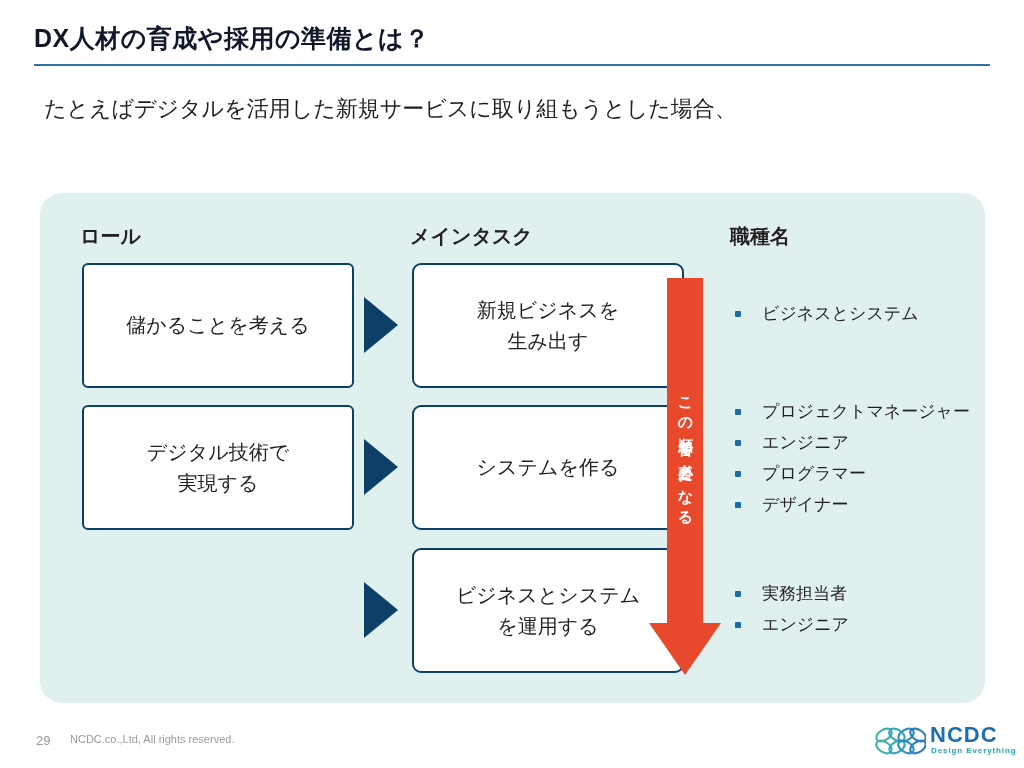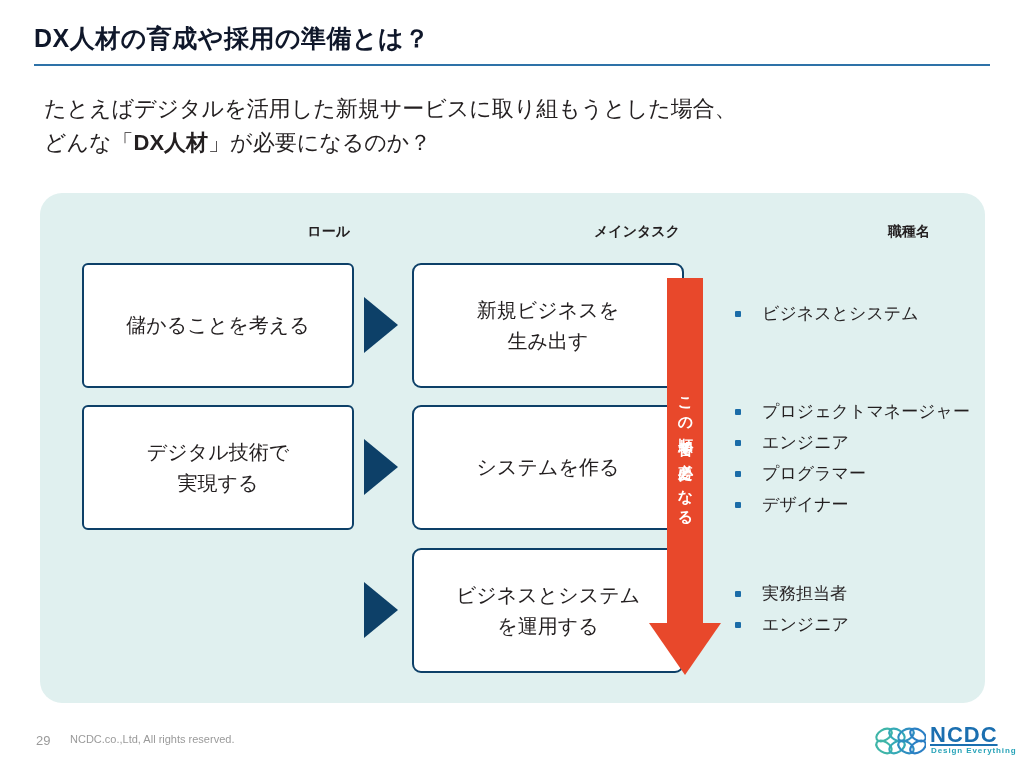--- a/index.html
+++ b/index.html
@@ -58,24 +58,24 @@
     top: 193px;
     width: 945px;
     height: 510px;
     background: #e0f0ef;
     border-radius: 22px;
   }
 
   .col-head {
     position: absolute;
     top: 30px;
-    font-size: 14px;
-    font-weight: bold;
-    color: #231f20;
-    text-align: right;
+    font-size: 20px;
+    font-weight: bold;
+    color: #231f20;
+    text-align: left;
     white-space: nowrap;
   }
   .col-head.role      { left: 40px;  width: 270px; }
   .col-head.task      { left: 370px; width: 270px; }
   .col-head.jobtitle  { left: 690px; width: 200px; }
 
   
   .box {
     position: absolute;
     background: #ffffff;
@@ -210,21 +210,20 @@
   .logo .mark { position: absolute; left: 0; top: 2px; }
   .logo .wordmark {
     position: absolute;
     left: 56px;
     top: 0px;
     font-size: 22px;
     font-weight: bold;
     letter-spacing: 1px;
     color: #1b6fb0;
     line-height: 22px;
-    text-decoration: underline;
   }
   .logo .tagline {
     position: absolute;
     left: 57px;
     top: 22px;
     font-size: 8px;
     font-weight: bold;
     letter-spacing: 0.9px;
     color: #27a3b8;
     line-height: 10px;
@@ -232,21 +231,20 @@
   }
 </style>
 </head>
 <body>
 
 <div class="slide-title">DX人材の育成や採用の準備とは？</div>
 <div class="title-rule"></div>
 
 <div class="lead">
   <div>たとえばデジタルを活用した新規サービスに取り組もうとした場合、</div>
-  <div><span>どんな「</span><span class="em">DX人材</span><span>」が必要になるのか？</span></div>
 </div>
 
 <div class="panel">
 
   <div class="col-head role">ロール</div>
   <div class="col-head task">メインタスク</div>
   <div class="col-head jobtitle">職種名</div>
 
   <div class="box role row1">
     <span>儲かることを考える</span>

